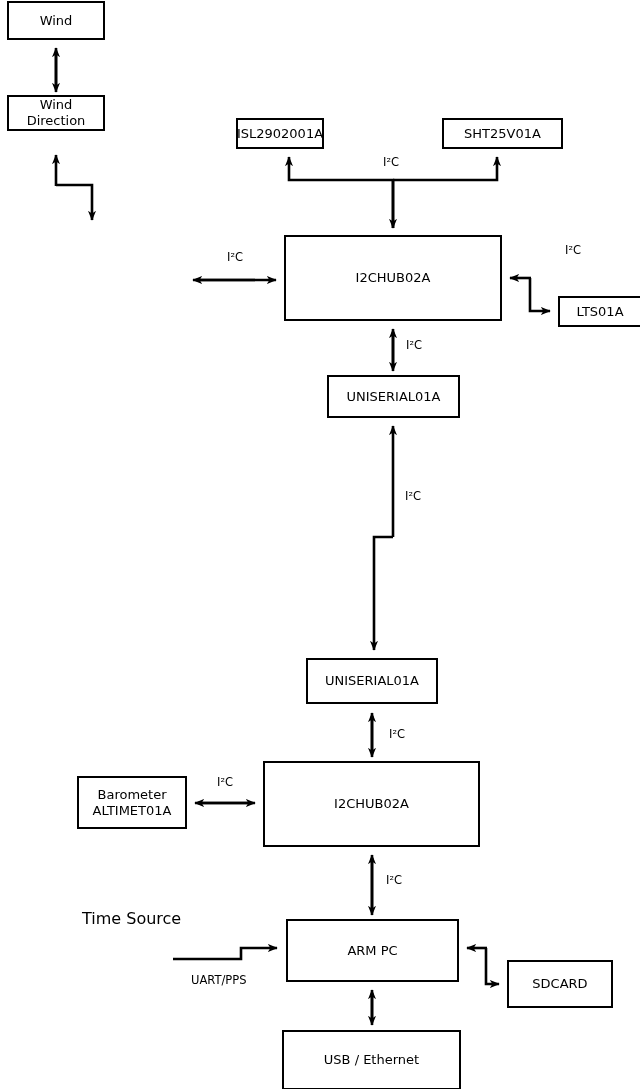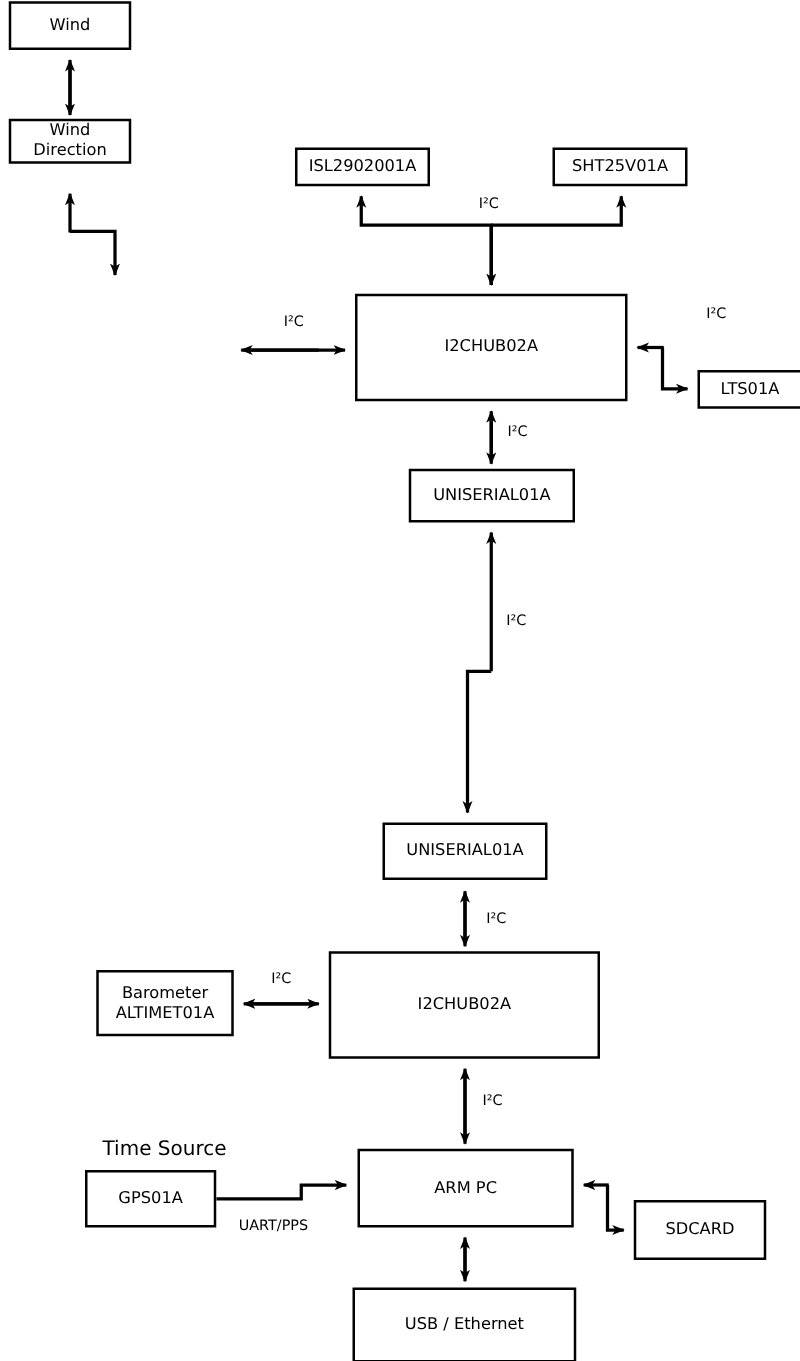--- a/index.html
+++ b/index.html
@@ -99,25 +99,25 @@
   <div class="node f13" style="left:7px;top:1px;width:98px;height:39px;">
     <span class="lbl">Wind</span>
   </div>
 
   <div class="node f13" style="left:7px;top:95px;width:98px;height:36px;">
     <span class="lbl">Wind
 Direction</span>
   </div>
 
 
-  <div class="node f13" style="left:236px;top:118px;width:108px;height:31px;">
+  <div class="node f13" style="left:236px;top:118px;width:88px;height:31px;">
     <span class="lbl">ISL2902001A</span>
   </div>
 
-  <div class="node f13" style="left:442px;top:118px;width:108px;height:31px;">
+  <div class="node f13" style="left:442px;top:118px;width:121px;height:31px;">
     <span class="lbl">SHT25V01A</span>
   </div>
 
   <div class="node f13" style="left:284px;top:235px;width:218px;height:86px;">
     <span class="lbl">I2CHUB02A</span>
   </div>
 
   <div class="node f13" style="left:558px;top:296px;width:84px;height:31px;">
     <span class="lbl">LTS01A</span>
   </div>
@@ -132,23 +132,20 @@
 
   <div class="node f13" style="left:263px;top:761px;width:217px;height:86px;">
     <span class="lbl">I2CHUB02A</span>
   </div>
 
   <div class="node f13" style="left:77px;top:776px;width:110px;height:53px;">
     <span class="lbl">Barometer
 ALTIMET01A</span>
   </div>
 
-  <div class="node f13" style="left:68px;top:936px;width:105px;height:46px;">
-    <span class="lbl">GPS01A</span>
-  </div>
 
   <div class="node f13" style="left:286px;top:919px;width:173px;height:63px;">
     <span class="lbl">ARM PC</span>
   </div>
 
   <div class="node f13" style="left:507px;top:960px;width:106px;height:48px;">
     <span class="lbl">SDCARD</span>
   </div>
 
   <div class="node f13" style="left:282px;top:1030px;width:179px;height:60px;">

